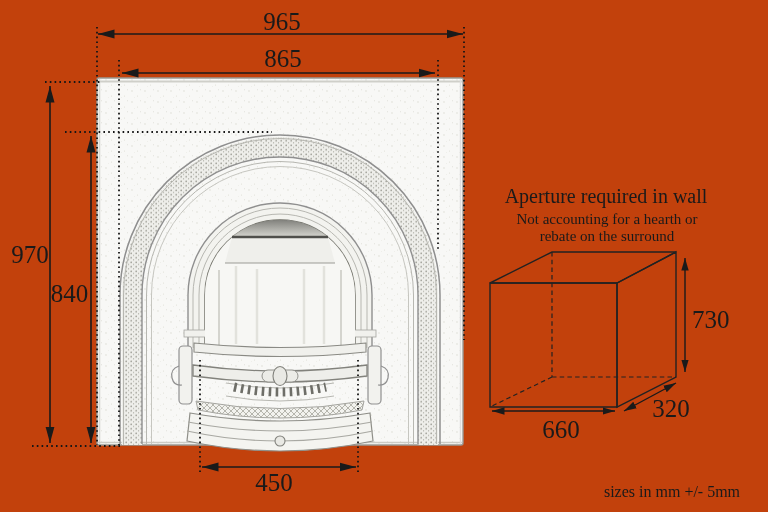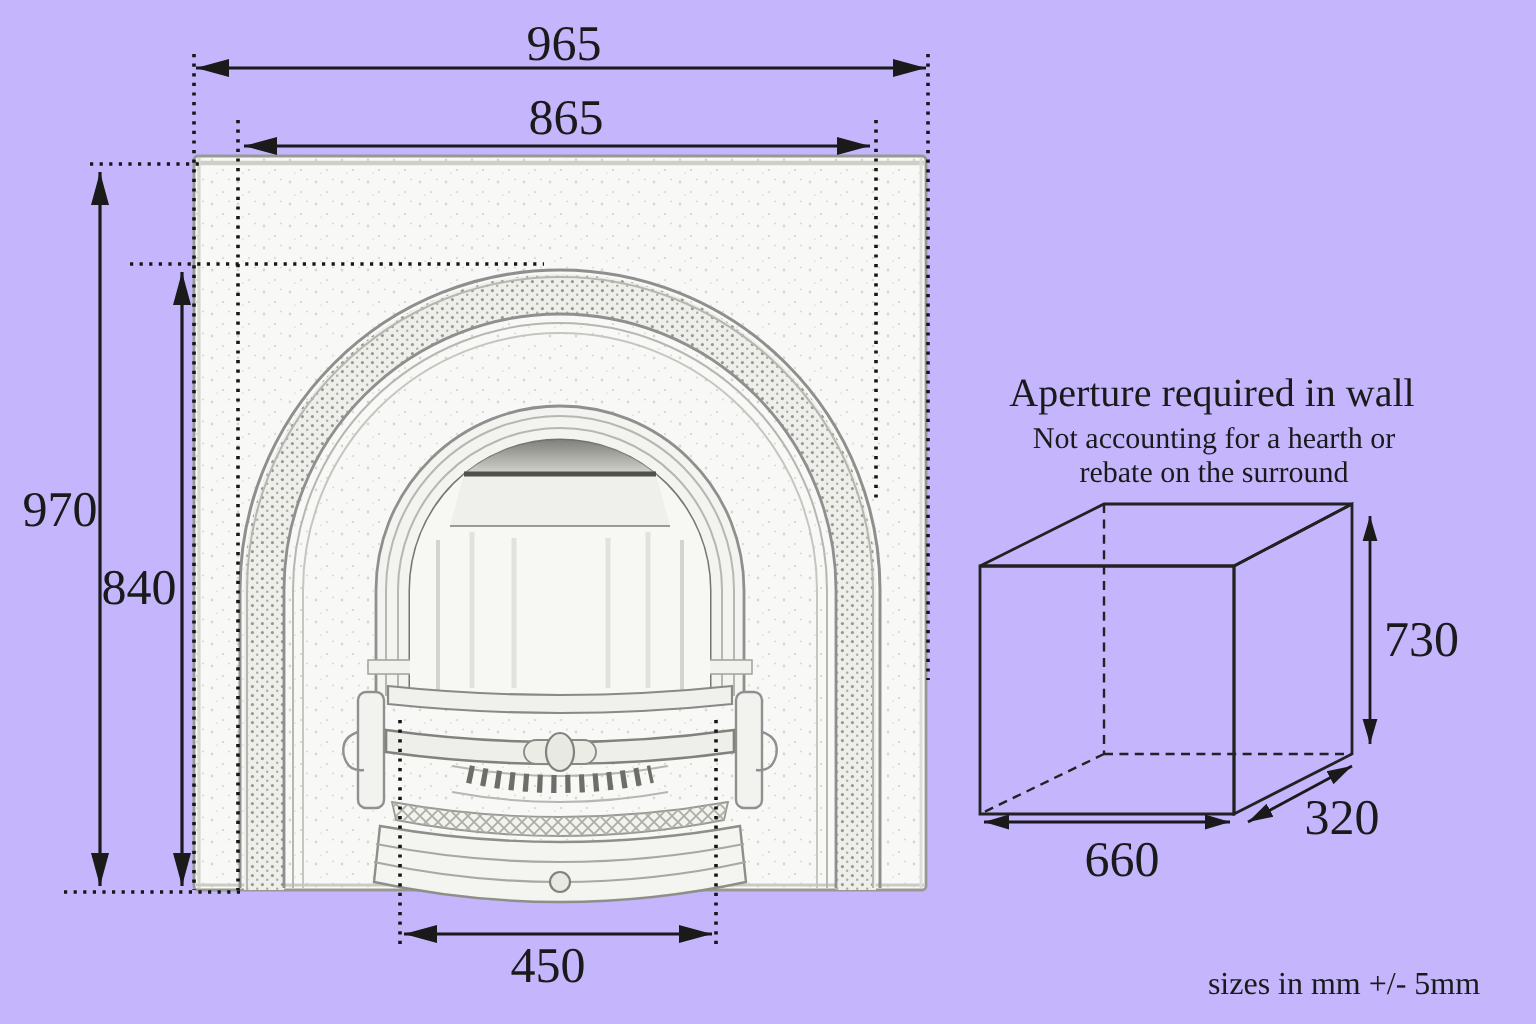--- a/index.html
+++ b/index.html
@@ -1,16 +1,16 @@
 <!DOCTYPE html>
 <html><head>
 <meta charset="utf-8">
 <style>
   html,body{margin:0;padding:0;background:#ffffff;}
-  .stage{position:relative;width:768px;height:512px;background:#c4b5fd;overflow:hidden;
+  .stage{position:relative;width:768px;height:512px;background:#c2410c;overflow:hidden;
          font-family:"Liberation Serif","DejaVu Serif",serif;}
   svg{display:block;}
   text{font-family:"Liberation Serif","DejaVu Serif",serif;fill:#1a1a1a;}
   .dim-num{font-size:25px;}
   .dim-num-sm{font-size:25px;}
   .ap-title{font-size:20px;}
   .ap-sub{font-size:15px;}
   .note-txt{font-size:16px;}
   .dimline{stroke:#1a1a1a;stroke-width:1.6;fill:none;}
   .dimline-s{stroke:#1a1a1a;stroke-width:1.4;fill:none;}

